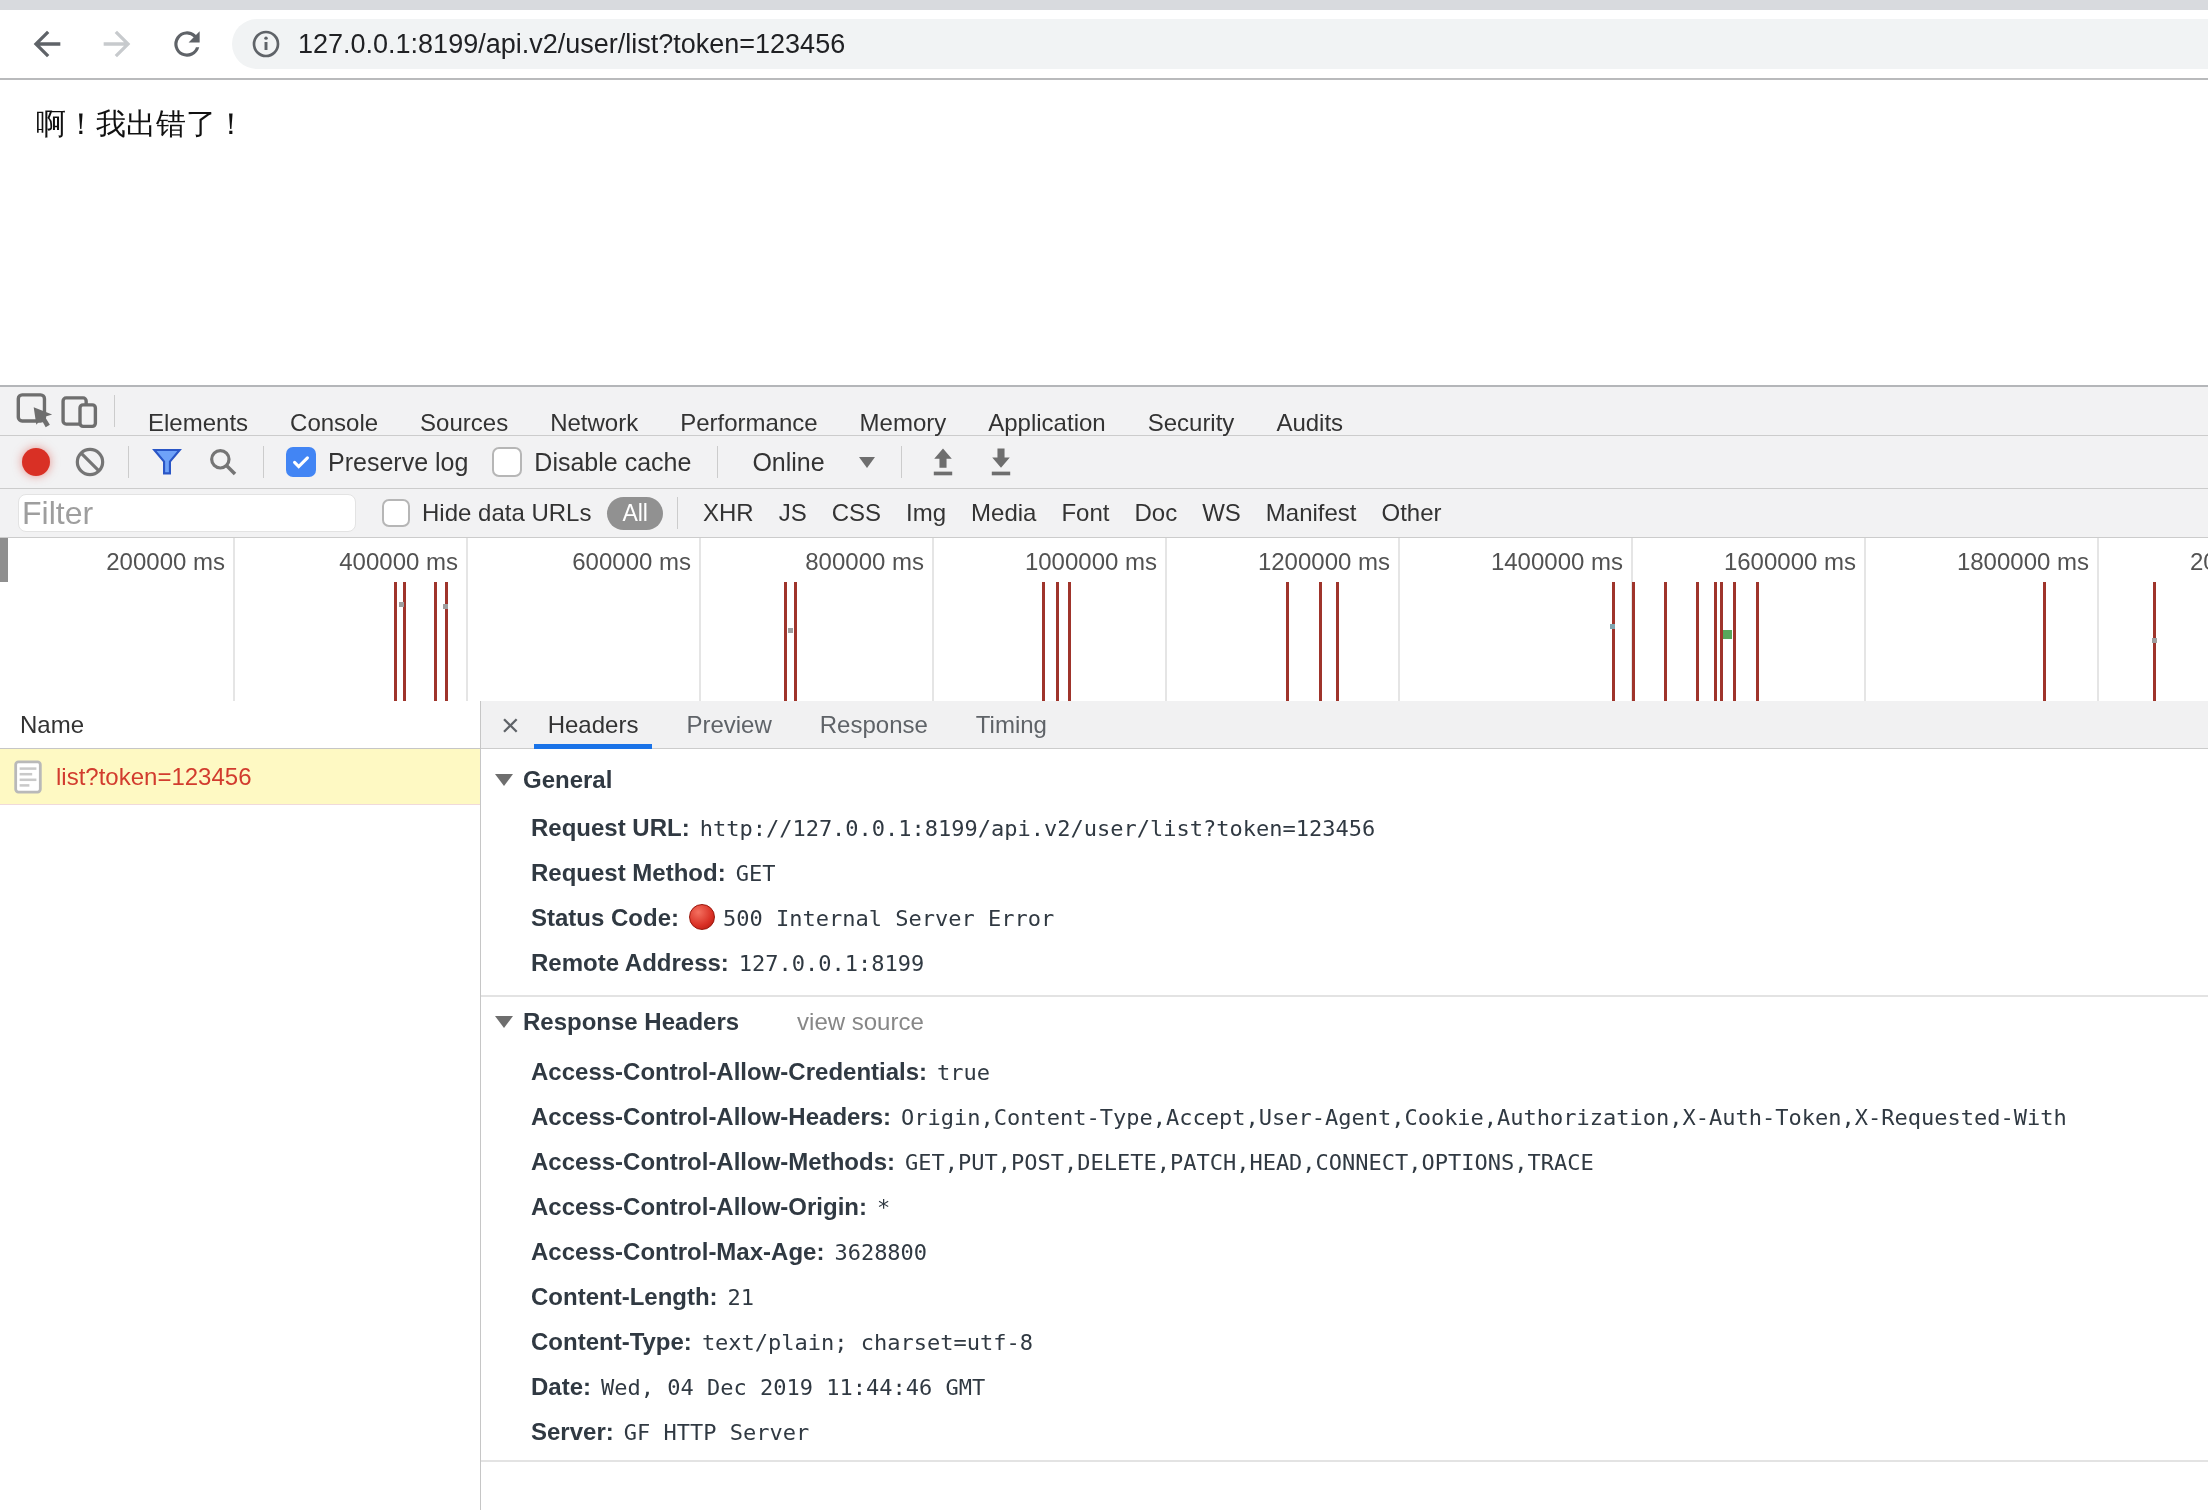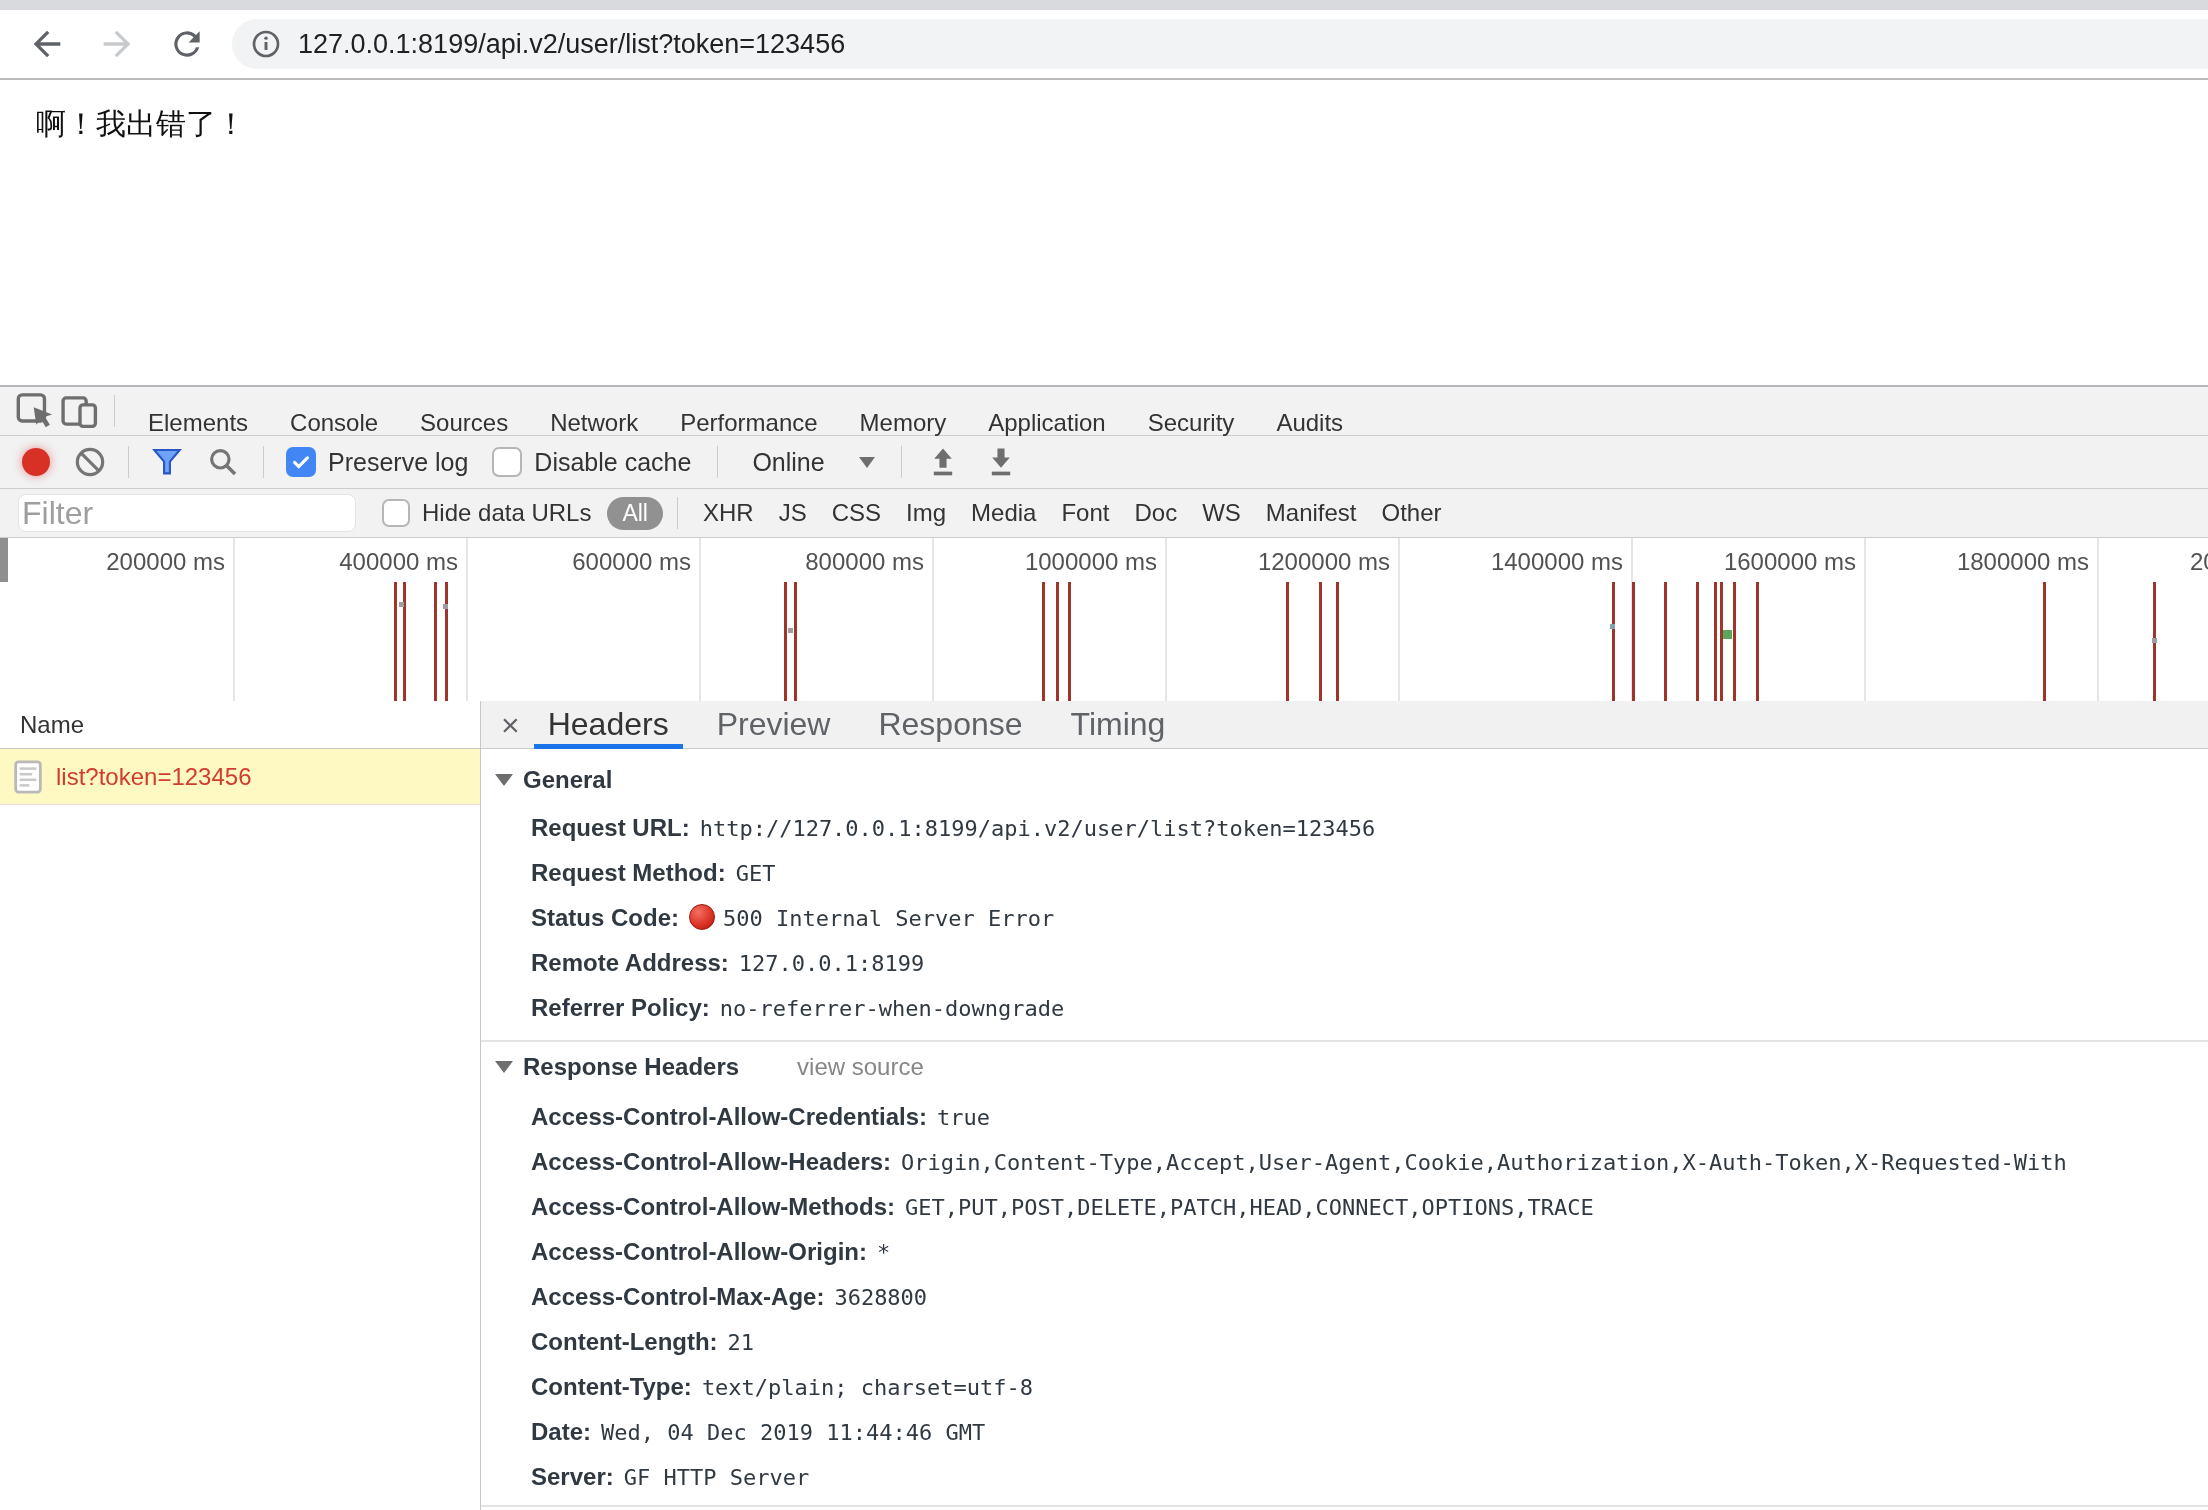--- a/index.html
+++ b/index.html
@@ -56,21 +56,21 @@
   
   .dt-body { position:absolute; top:314px; left:0; right:0; bottom:0; }
   .req-panel { position:absolute; left:0; top:0; bottom:0; width:480px; background:#fff; }
   .req-header { height:48px; border-bottom:1px solid #c6c6c6; display:flex; align-items:center; padding-left:20px; font-size:24px; color:#333; box-sizing:border-box; }
   .req-row { height:56px; display:flex; align-items:center; padding-left:14px; box-sizing:border-box; border-bottom:1px solid #f0dada; }
   .req-name { margin-left:14px; font-size:24px; }
 
   .detail-panel { position:absolute; left:480px; right:0; top:0; bottom:0; border-left:1px solid #c6c6c6; background:#fff; }
   .detail-tabs { height:48px; background:#f1f1f2; border-bottom:1px solid #ccc; display:flex; align-items:center; box-sizing:border-box; }
   .close-x { margin-left:20px; font-size:32px; color:#5f6368; line-height:1; flex:none; }
-  .d-tab { padding:0 20px; margin-left:8px; height:100%; display:flex; align-items:center; font-size:32px; color:#5f6368; position:relative; flex:none; }
+  .d-tab { padding:0 20px; margin-left:8px; height:100%; display:flex; align-items:center; font-size:24px; color:#5f6368; position:relative; flex:none; }
   .d-tab.active { color:#333; }
   .d-tab.active::after { content:""; position:absolute; left:6px; right:6px; bottom:-1px; height:5px; background:#1a73e8; }
 
   .detail-content { position:absolute; top:48px; left:0; right:0; bottom:0; overflow:hidden; background:#fff; }
   .section { padding:16px 0 8px 14px; }
   .section + .section { border-top:2px solid #e3e3e3; }
   .sec-head { display:flex; align-items:center; height:30px; }
   .tri { width:0; height:0; border-left:9px solid transparent; border-right:9px solid transparent; border-top:12px solid #6e6e6e; margin-right:10px; flex:none; }
   .sec-title { font-size:24px; font-weight:bold; color:#303942; }
   .view-source { font-weight:normal; color:#878787; margin-left:58px; font-size:24px; }
@@ -311,21 +311,20 @@
           <div class="section">
             <div class="sec-head">
               <span class="tri"></span>
               <span class="sec-title">General</span>
             </div>
             <div class="hrows" id="general-rows">
                 <div class="hrow"><span class="hkey">Request URL:</span><span class="hval">http://127.0.0.1:8199/api.v2/user/list?token=123456</span></div>
                 <div class="hrow"><span class="hkey">Request Method:</span><span class="hval">GET</span></div>
                 <div class="hrow"><span class="hkey">Status Code:</span><span class="status-ball"></span><span class="hval" style="margin-left: 4px;">500 Internal Server Error</span></div>
                 <div class="hrow"><span class="hkey">Remote Address:</span><span class="hval">127.0.0.1:8199</span></div>
-                <div class="hrow"><span class="hkey">Referrer Policy:</span><span class="hval">no-referrer-when-downgrade</span></div>
               </div>
           </div>
 
           <div class="section sec2">
             <div class="sec-head">
               <span class="tri"></span>
               <span class="sec-title">Response Headers</span>
               <span class="view-source">view source</span>
             </div>
             <div class="hrows" id="response-rows">

